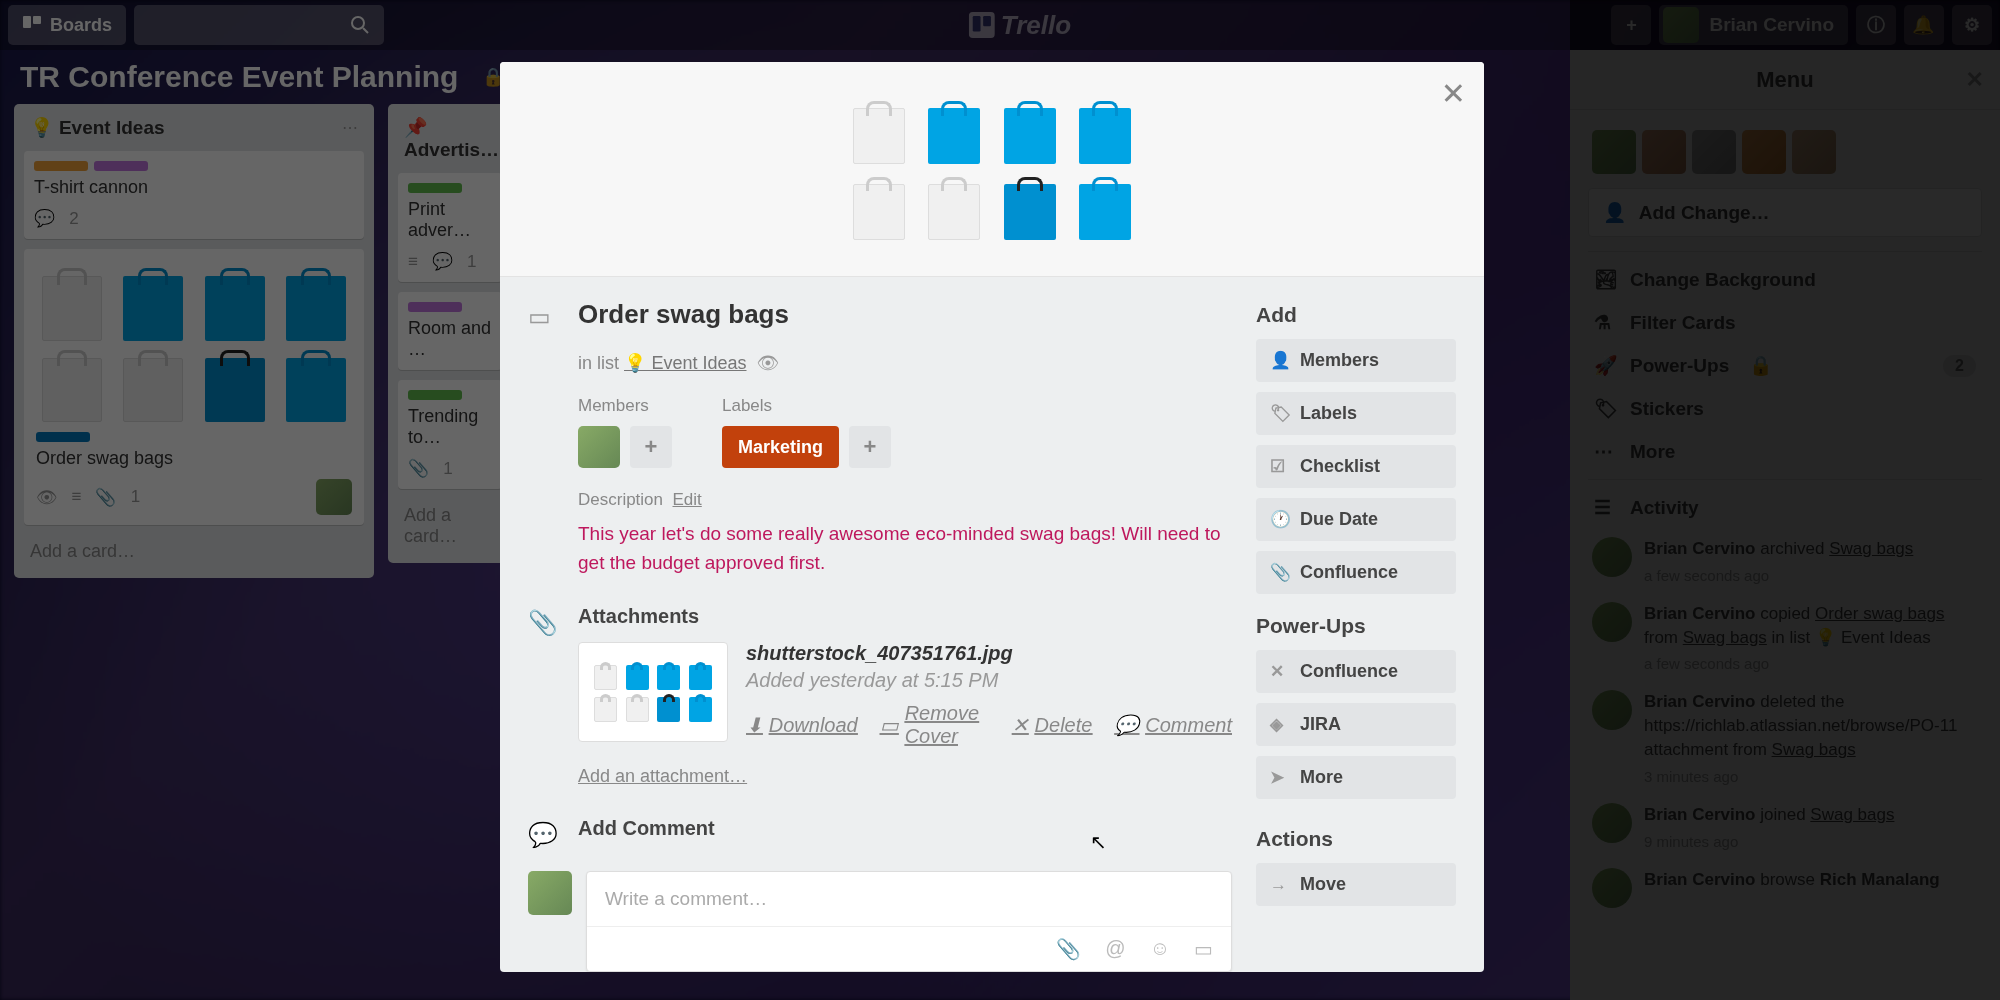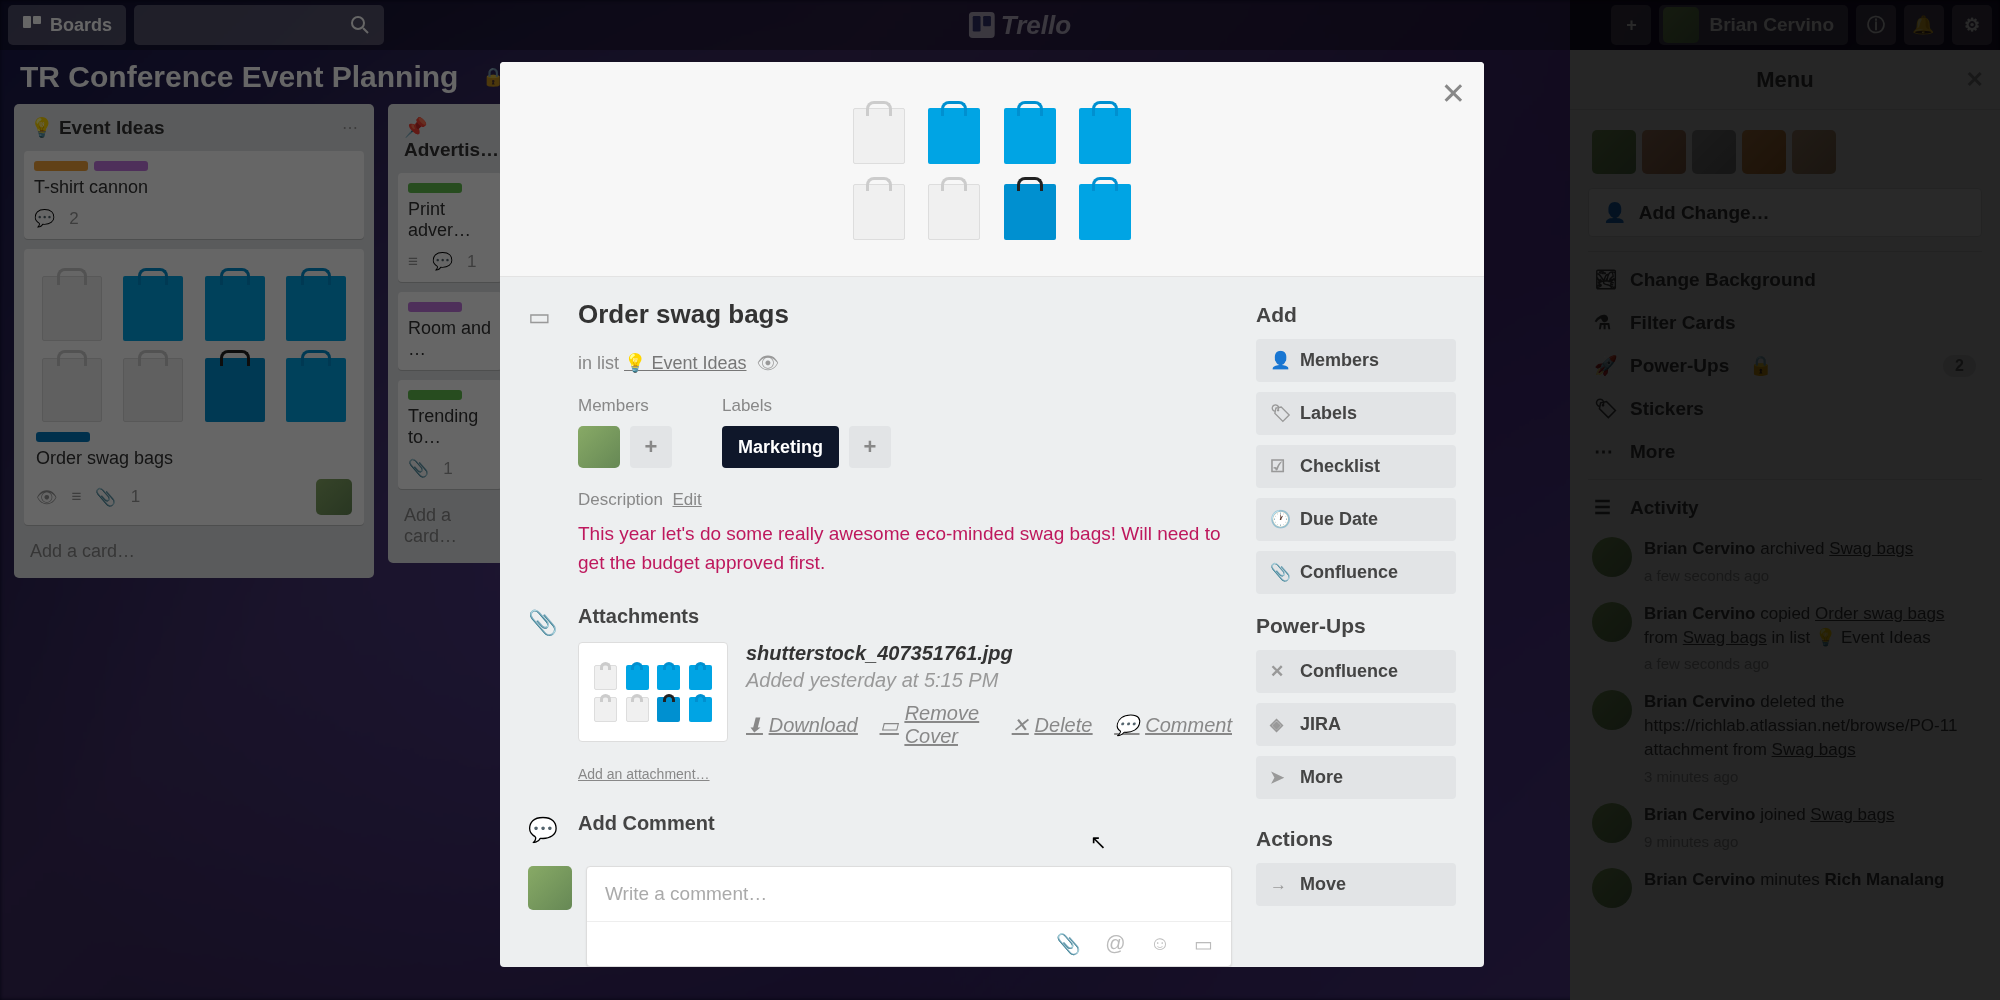--- a/index.html
+++ b/index.html
@@ -72,34 +72,34 @@
 .m-main { flex:1; }
 .m-side { width:200px; }
 .m-row { display:flex; align-items:flex-start; gap:22px; margin-bottom:22px; }
 .m-ico { width:28px; color:#999; font-size:24px; padding-top:4px; }
 .m-title { font-size:26px; font-weight:700; color:#333; }
 .m-sub { color:#888; font-size:18px; margin-top:22px; }
 .m-sub u { color:#777; }
 .m-lbl { font-size:17px; color:#888; margin-bottom:10px; }
 .m-chips { display:flex; gap:10px; align-items:center; }
 .m-chip { height:42px; padding:0 16px; border-radius:4px; display:flex; align-items:center; font-weight:700; font-size:18px; }
-.m-chip.blue { background:#0f172a; color:#fff; }
+.m-chip.blue { background:#c2410c; color:#fff; }
 .m-chip.plus { background:#e2e4e6; color:#888; width:42px; justify-content:center; font-size:22px; }
 .m-chip.av { background:none; padding:0; }
 .m-desc { font-size:19px; color:#be185d; line-height:1.5; }
 .m-h { font-size:20px; font-weight:700; color:#444; }
 .m-att { display:flex; gap:18px; margin-top:14px; }
 .m-att-thumb { width:150px; height:100px; background:#fff; border:1px solid #ddd; border-radius:4px; padding:8px; }
 .m-att-thumb .bagimg { gap:3px; }
 .m-att-info { flex:1; font-size:20px;font-style:italic; }
 .m-att-name { font-weight:600; color:#333; }
 .m-att-meta { color:#999; margin-top:4px; }
 .m-att-acts { display:flex; gap:22px; margin-top:10px; color:#888; }
 .m-att-acts span { text-decoration:underline; display:flex; align-items:center; gap:6px; }
-.m-link { color:#888; text-decoration:underline; font-size:14px; display:block; margin-top:18px; }
+.m-link { color:#888; text-decoration:underline; font-size:18px; display:block; margin-top:18px; }
 .m-comment { display:flex; gap:14px; margin-top:18px; }
 .m-comment .avatar { width:44px; height:44px; }
 .m-cbox { flex:1; background:#fff; border:1px solid #ddd; border-radius:4px; box-shadow:0 1px 2px rgba(0,0,0,.08); }
 .m-cinput { padding:16px 18px; color:#aaa; font-size:19px; }
 .m-cicons { display:flex; justify-content:flex-end; gap:24px; padding:10px 18px; color:#bbb; font-size:20px; border-top:1px solid #eee; }
 .m-sh { font-size:21px; font-weight:700; color:#444; margin-bottom:12px; margin-top:4px; }
 .m-btn { background:#e2e4e6; border-radius:4px; padding:11px 14px; font-size:18px; font-weight:600; color:#444; display:flex; align-items:center; gap:12px; margin-bottom:10px; }
 .m-btn .ic { color:#999; font-size:17px; width:18px; }
 
 svg { display:block; }
@@ -299,21 +299,21 @@
     <div class="act-item">
       <div class="avatar round"></div>
       <div class="act-text"><b>Brian Cervino</b><span> deleted the https://richlab.atlassian.net/browse/PO-11 attachment from </span><u>Swag bags</u><div class="act-time">3 minutes ago</div></div>
     </div>
     <div class="act-item">
       <div class="avatar round"></div>
       <div class="act-text"><b>Brian Cervino</b><span> joined </span><u>Swag bags</u><div class="act-time">9 minutes ago</div></div>
     </div>
     <div class="act-item">
       <div class="avatar round"></div>
-      <div class="act-text"><b>Brian Cervino</b><span> minutes </span><b>Rich Manalang</b></div>
+      <div class="act-text"><b>Brian Cervino</b><span> browse </span><b>Rich Manalang</b></div>
     </div>
   </div>
 </div>
 <div class="dim" style="left:1570px;z-index:8"></div>
 
 <div class="modal">
   <div class="m-cover">
     <div class="bagimg">
       <div class="bag w"></div>
         <div class="bag b"></div>

